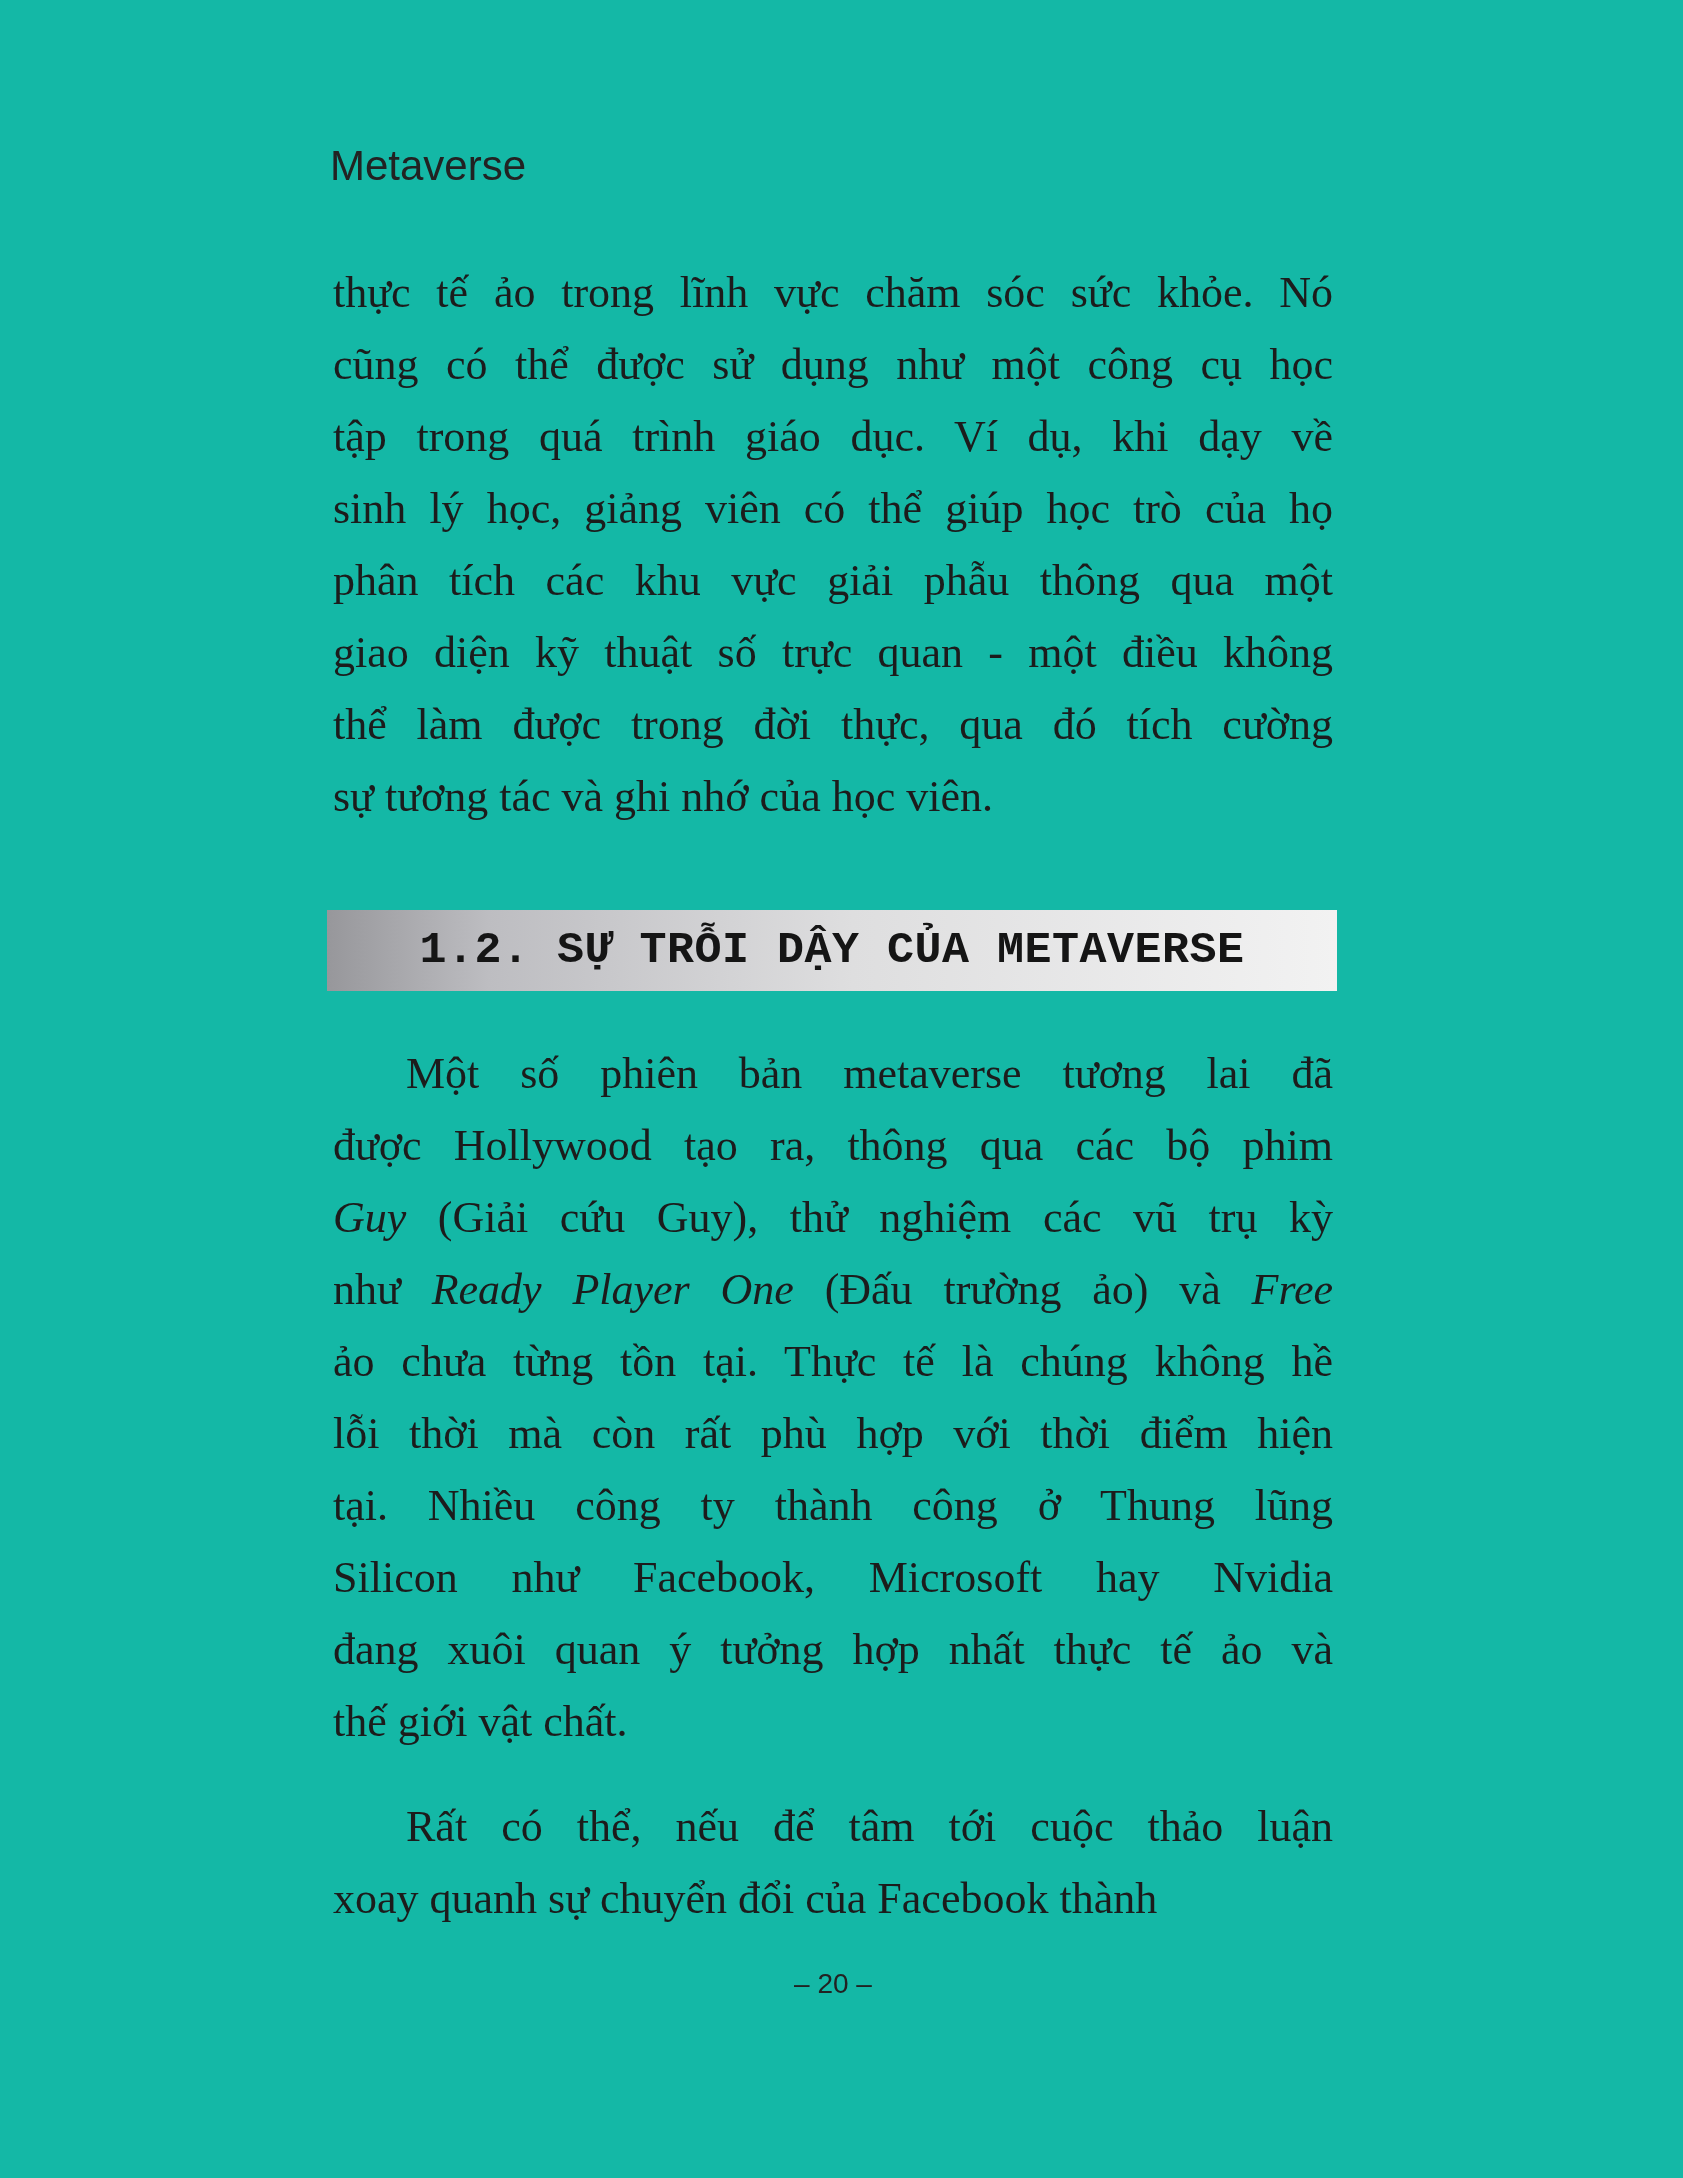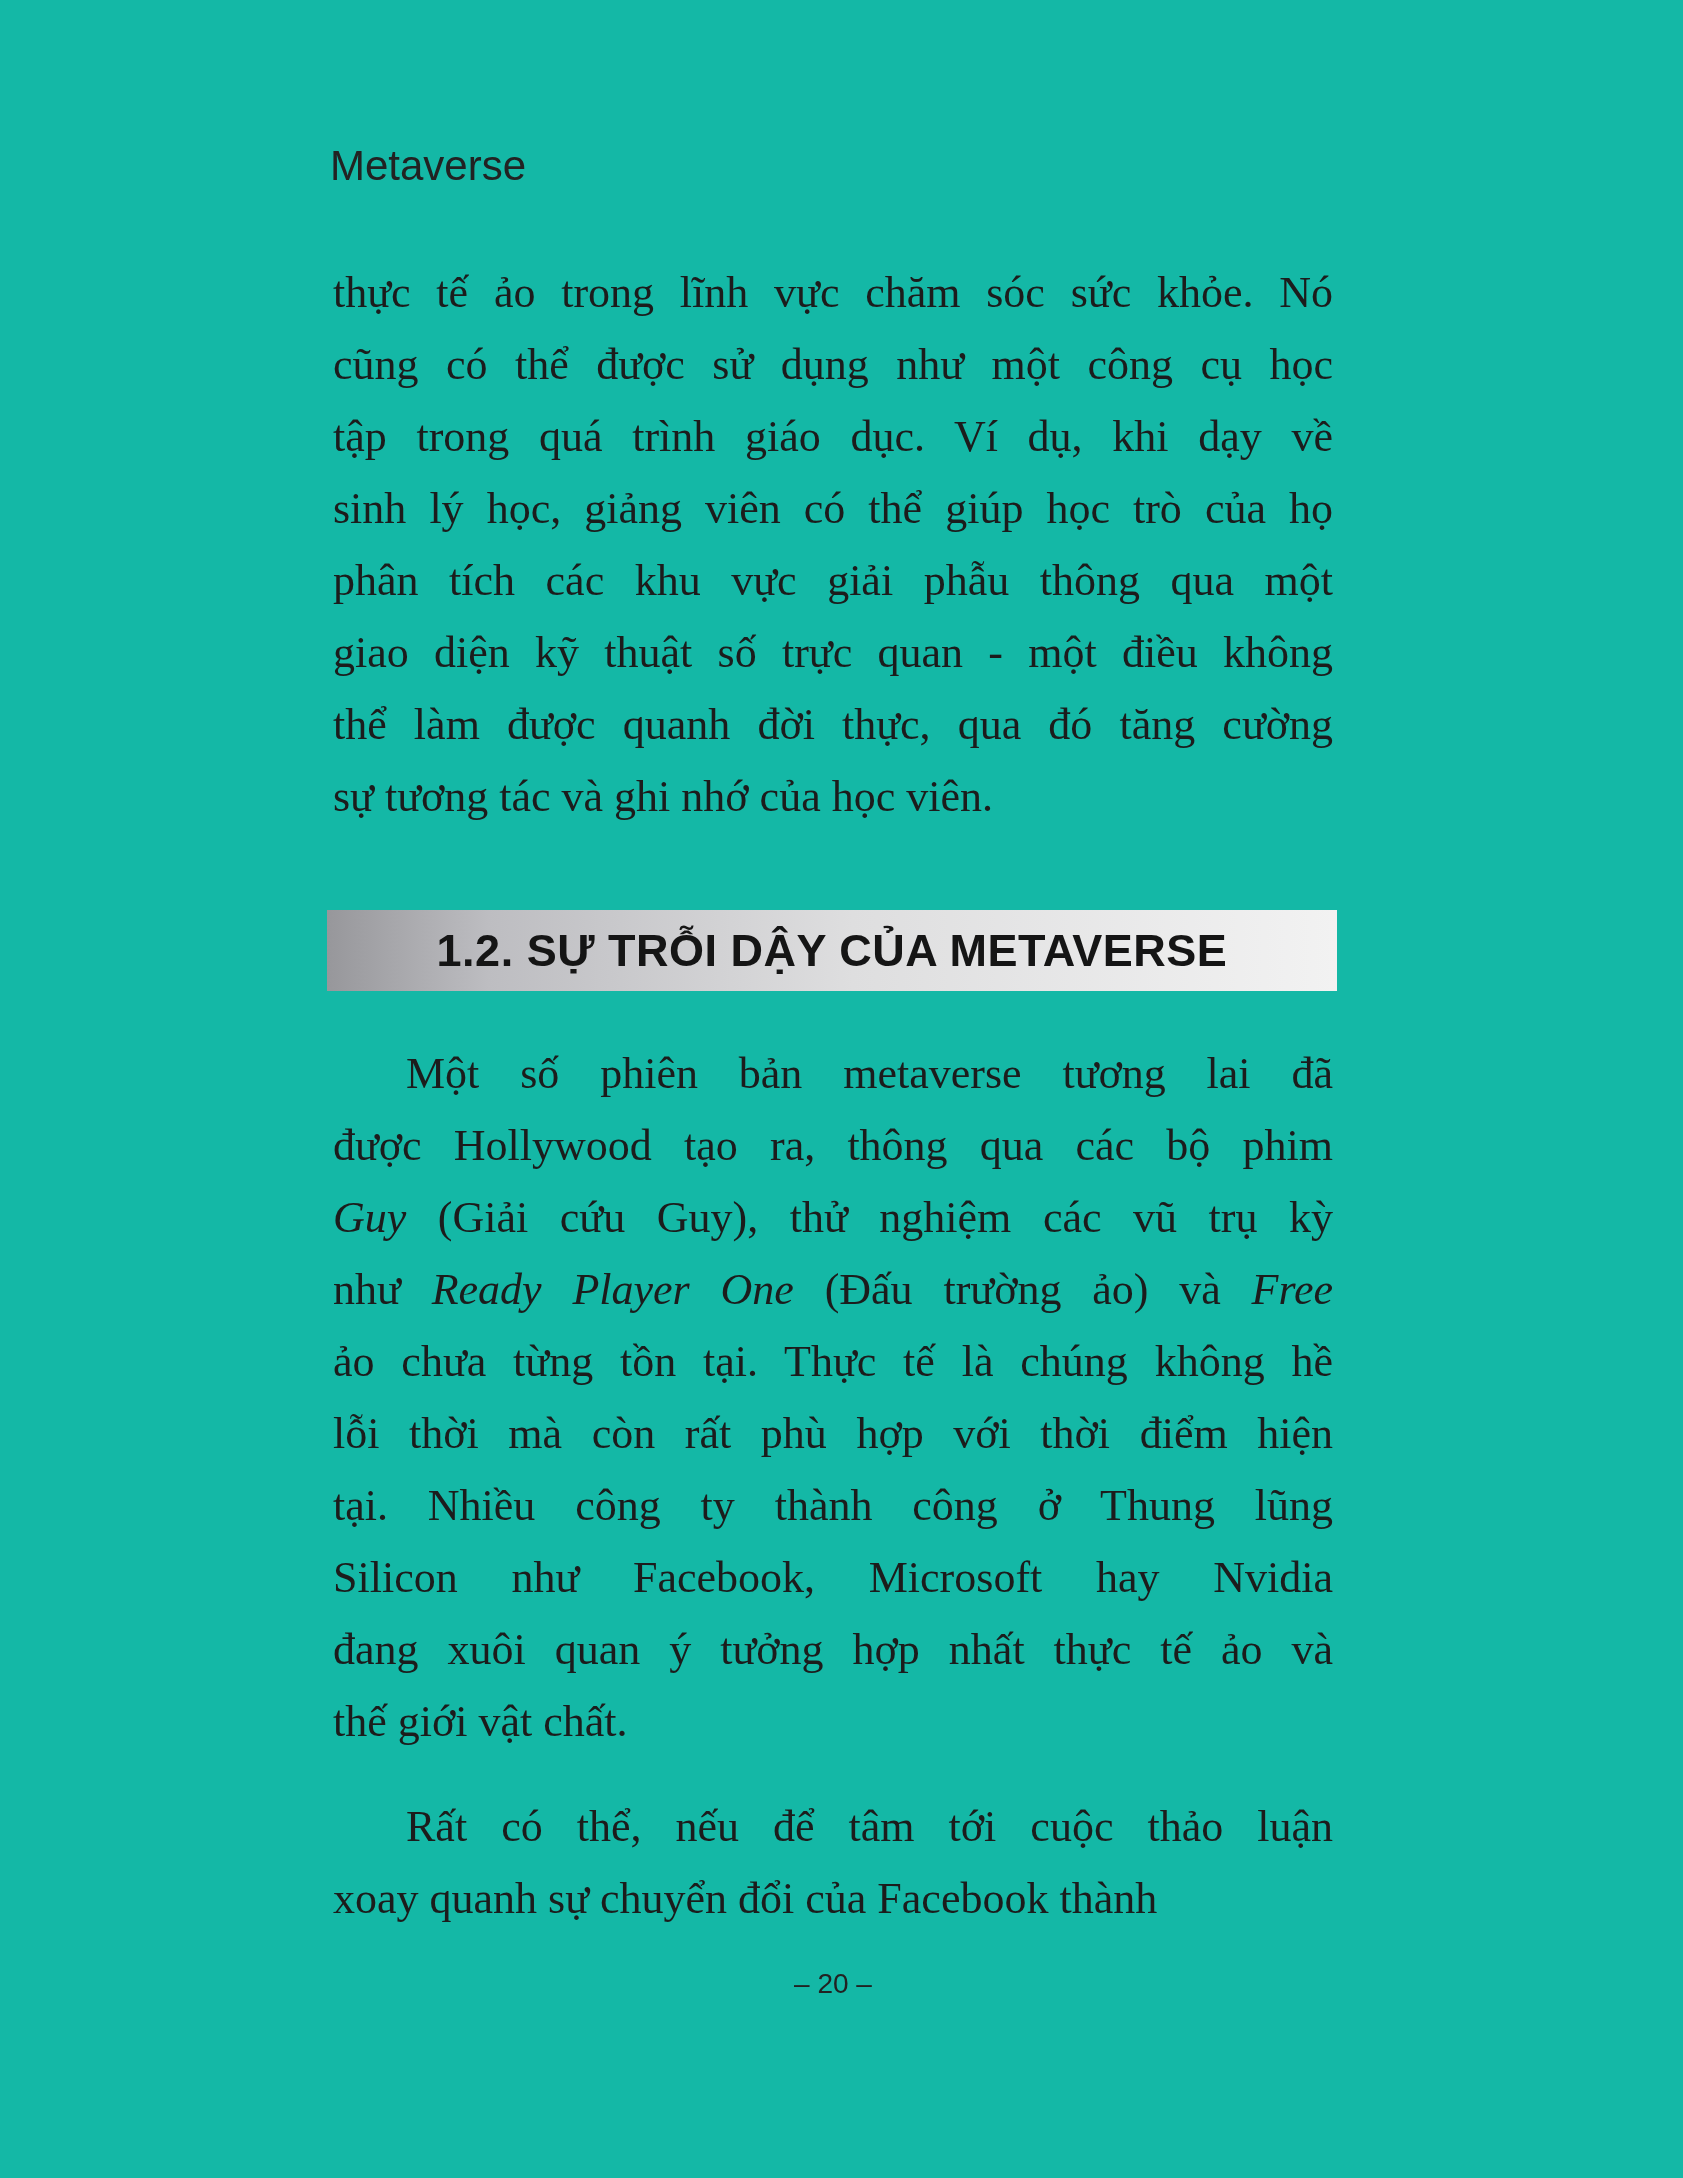--- a/index.html
+++ b/index.html
@@ -59,21 +59,21 @@
     left: 327px;
     top: 910px;
     width: 1010px;
     height: 81px;
     background: linear-gradient(90deg, #97979b 0%, #bdbdc1 16%, #dededf 52%, #f2f2f2 100%);
     display: flex;
     align-items: center;
     justify-content: center;
   }
   .section-bar .heading-text {
-    font-family: Liberation Sans, sans-serif;
+    font-family: Liberation Mono, monospace;
     font-weight: bold;
     font-size: 45px;
     color: #151515;
     letter-spacing: 0.5px;
     white-space: nowrap;
   }
   .page-number {
     position: absolute;
     left: 333px;
     width: 1000px;
@@ -92,21 +92,21 @@
   <div class="running-header">Metaverse</div>
 
   <div id="body-text">
       <div class="para" id="para-1">
         <div class="line"><span>thực tế ảo trong lĩnh vực chăm sóc sức khỏe. Nó</span></div>
         <div class="line"><span>cũng có thể được sử dụng như một công cụ học</span></div>
         <div class="line"><span>tập trong quá trình giáo dục. Ví dụ, khi dạy về</span></div>
         <div class="line"><span>sinh lý học, giảng viên có thể giúp học trò của họ</span></div>
         <div class="line"><span>phân tích các khu vực giải phẫu thông qua một</span></div>
         <div class="line"><span>giao diện kỹ thuật số trực quan - một điều không</span></div>
-        <div class="line"><span>thể làm được quanh đời thực, qua đó tăng cường</span></div>
+        <div class="line"><span>thể làm được trong đời thực, qua đó tích cường</span></div>
         <div class="line last"><span>sự tương tác và ghi nhớ của học viên.</span></div>
       </div>
       <div class="para" id="para-2">
         <div class="line indent"><span>Một số phiên bản metaverse tương lai đã</span></div>
         <div class="line"><span>được Hollywood tạo ra, thông qua các bộ phim</span></div>
         <div class="line"><i>Guy</i><span> (Giải cứu Guy), thử nghiệm các vũ trụ kỳ</span></div>
         <div class="line"><span>như </span><i>Ready Player One</i><span> (Đấu trường ảo) và </span><i>Free</i></div>
         <div class="line"><span>ảo chưa từng tồn tại. Thực tế là chúng không hề</span></div>
         <div class="line"><span>lỗi thời mà còn rất phù hợp với thời điểm hiện</span></div>
         <div class="line"><span>tại. Nhiều công ty thành công ở Thung lũng</span></div>

